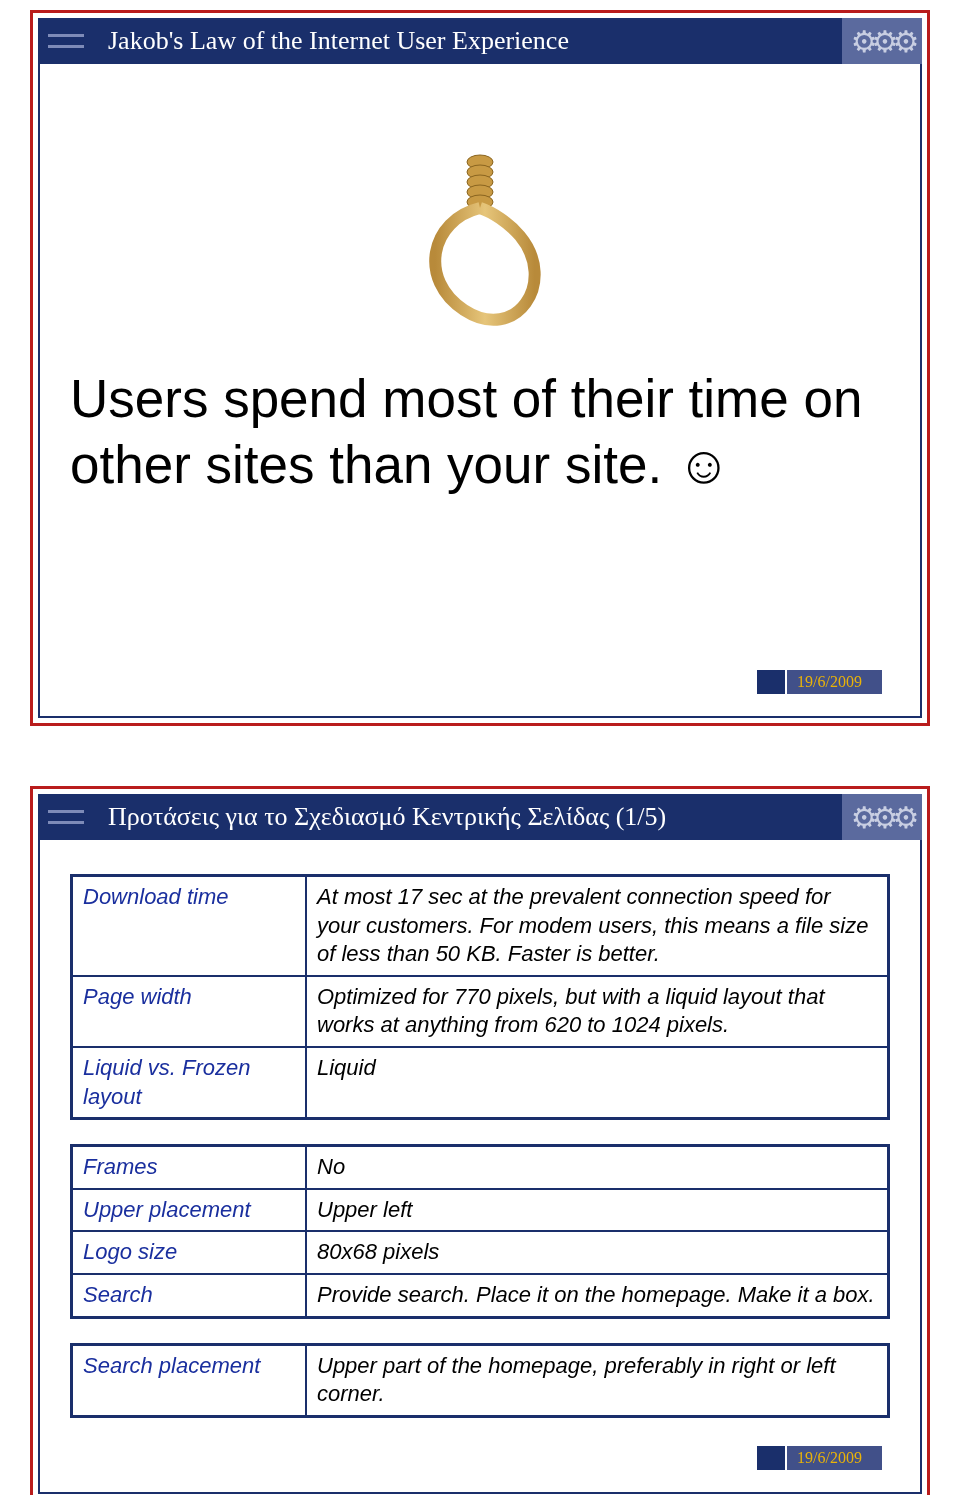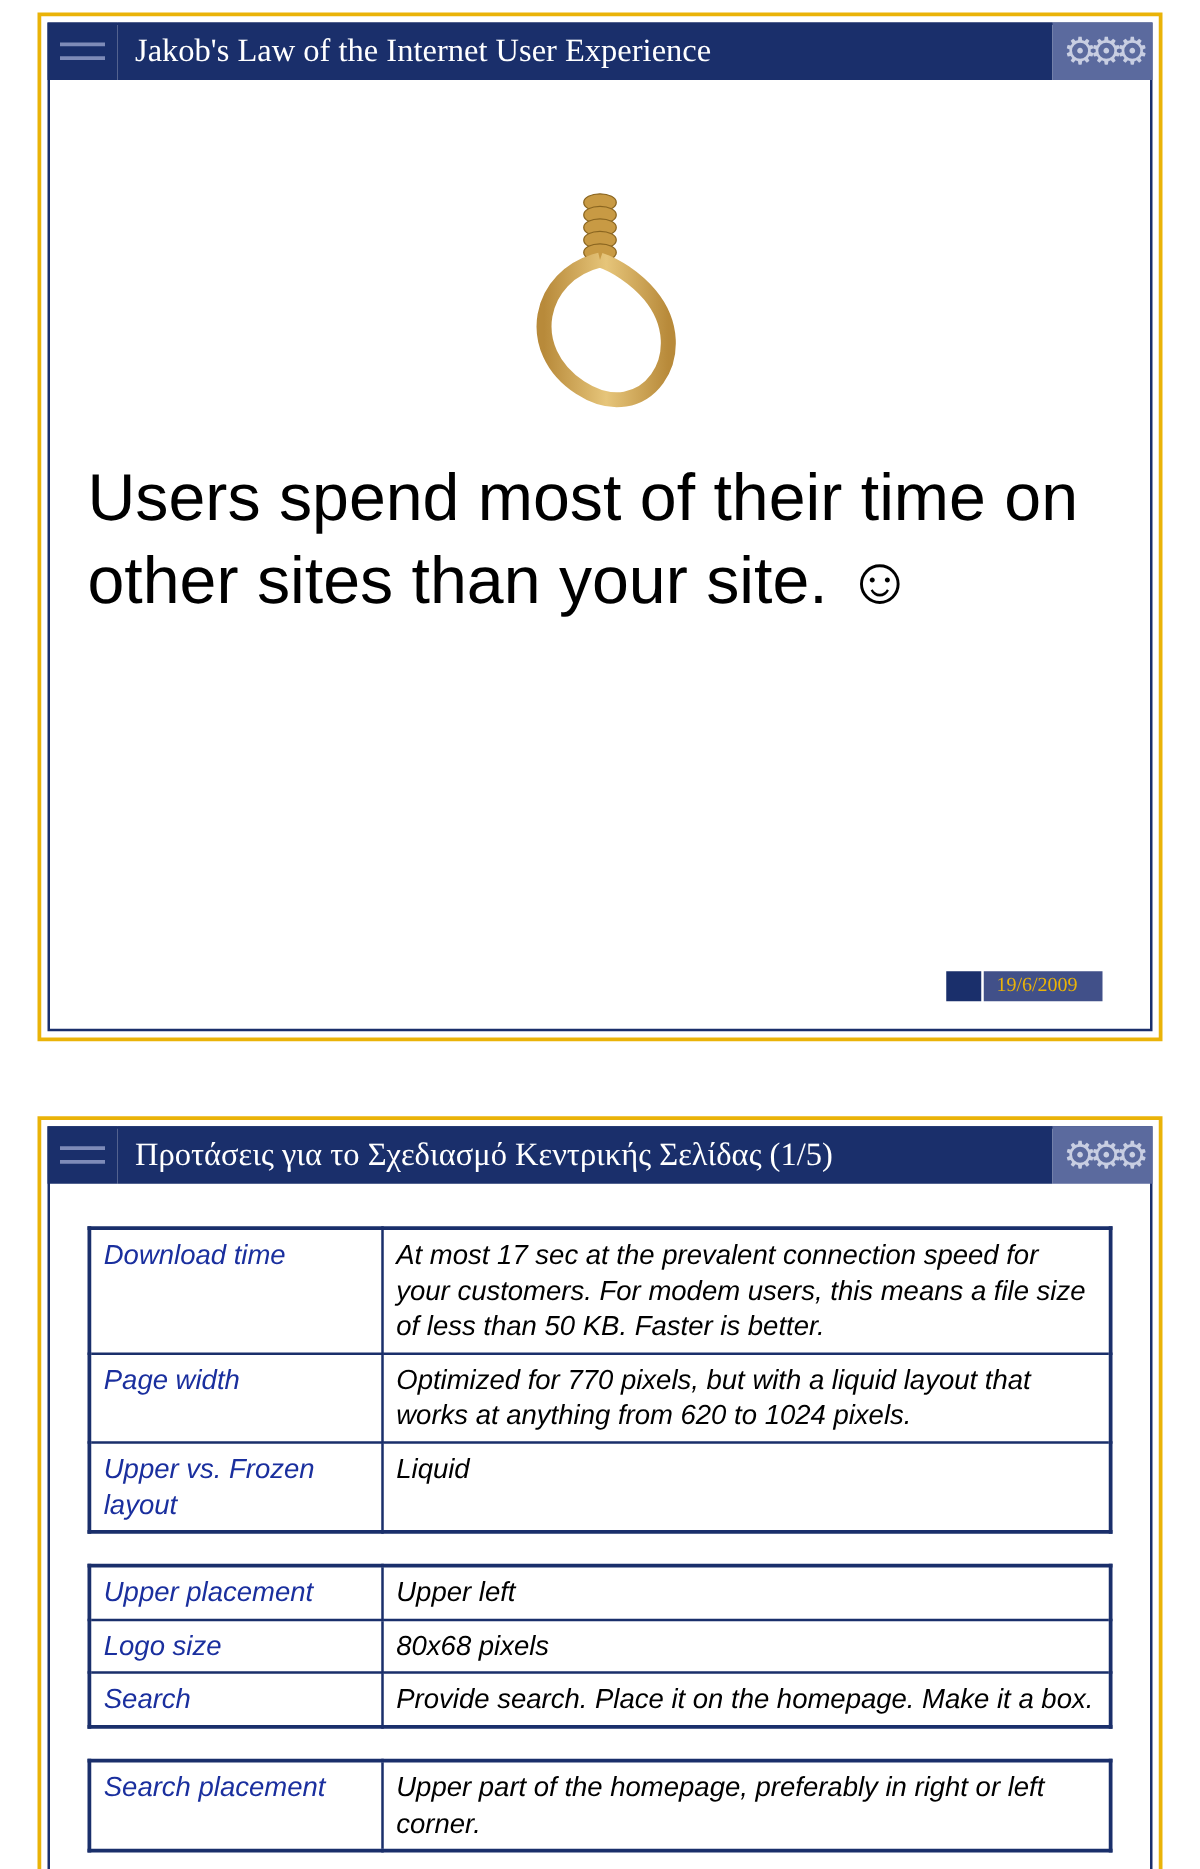--- a/index.html
+++ b/index.html
@@ -10,24 +10,24 @@
     font-size: 16px;
     color: #000;
     width: 960px;
   }
   .page {
     width: 960px;
     box-sizing: border-box;
     padding: 10px 30px 30px 30px;
   }
   .slide {
-    border: 3px solid #eab308;
+    border: 3px solid #b91c1c;
     background: #fff;
     margin: 0 0 60px 0;
-    height: 823px;
+    height: 716px;
     position: relative;
     box-sizing: border-box;
   }
   .slide-inner{
     position:absolute;
     inset:5px;
     border:2px solid #1a2f6b;
     box-sizing:border-box;
     padding: 0;
   }
@@ -209,28 +209,32 @@
           <tbody>
             <tr>
                 <td>Download time</td>
                 <td>At most 17 sec at the prevalent connection speed for your customers. For modem users, this means a file size of less than 50 KB. Faster is better.</td>
               </tr>
             <tr>
                 <td>Page width</td>
                 <td>Optimized for 770 pixels, but with a liquid layout that works at anything from 620 to 1024 pixels.</td>
               </tr>
             <tr>
-                <td>Upper vs. Frozen layout</td>
+                <td>Liquid vs. Frozen layout</td>
                 <td>Liquid</td>
               </tr>
           </tbody>
         </table>
 
         <table class="gtable">
           <tbody>
+            <tr>
+                <td>Frames</td>
+                <td>No</td>
+              </tr>
             <tr>
                 <td>Upper placement</td>
                 <td>Upper left</td>
               </tr>
             <tr>
                 <td>Logo size</td>
                 <td>80x68 pixels</td>
               </tr>
             <tr>
                 <td>Search</td>

